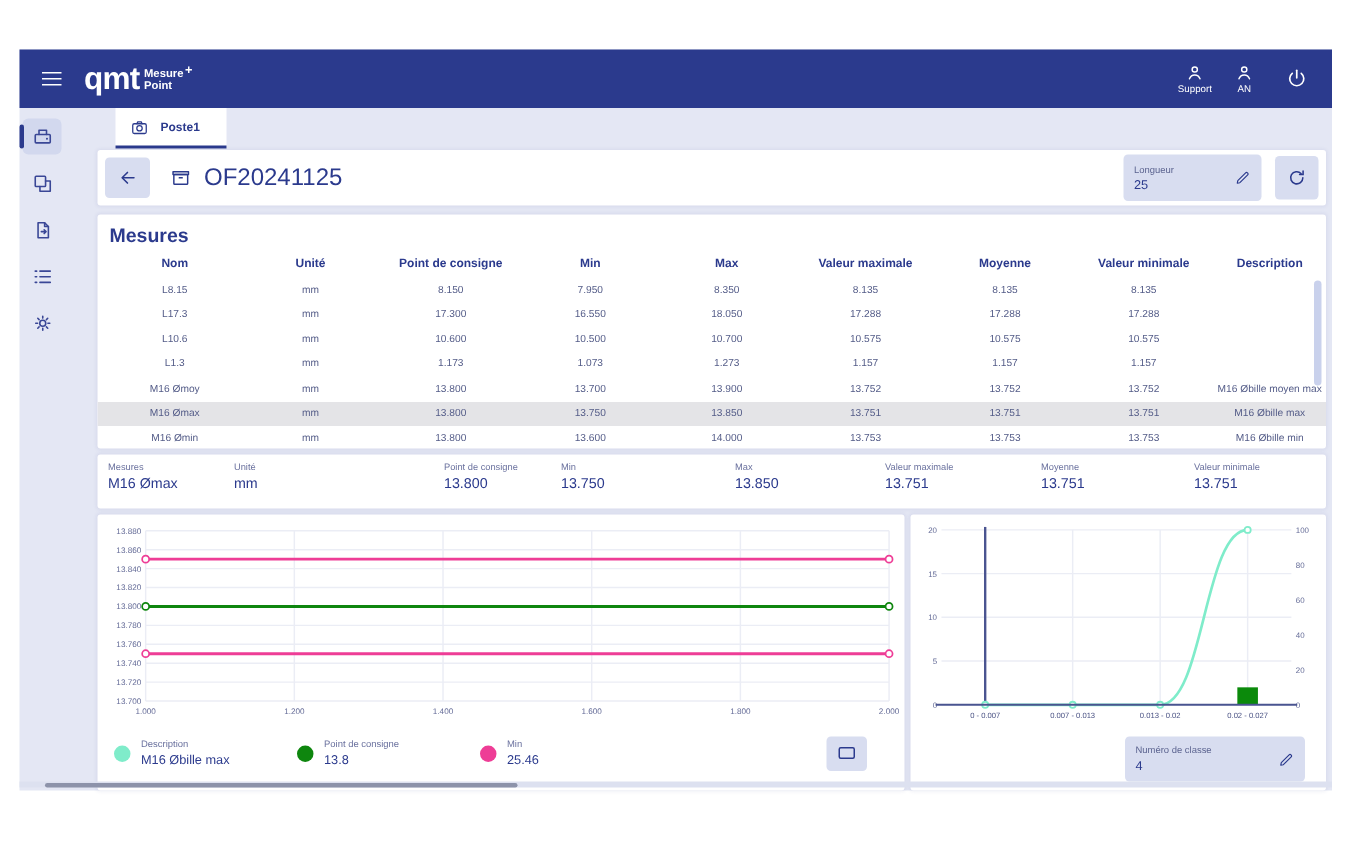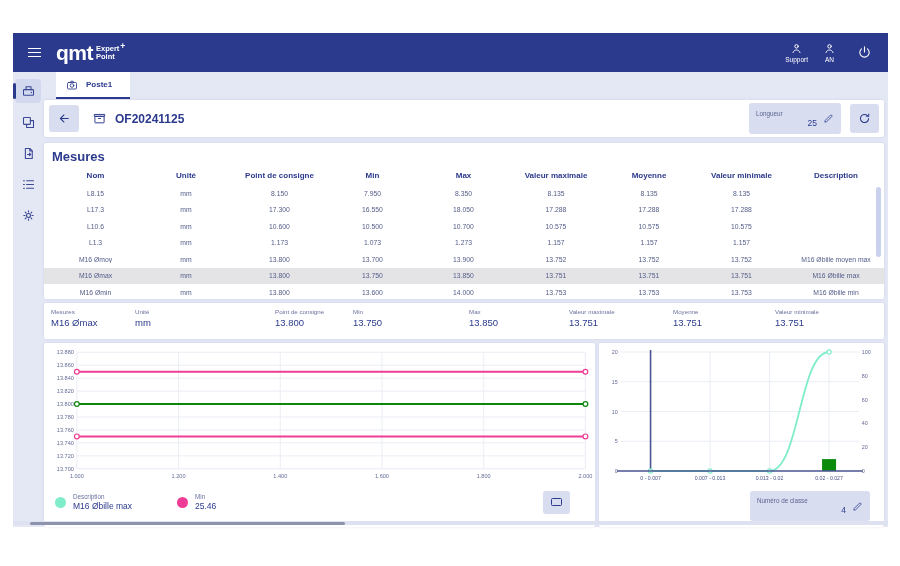--- a/index.html
+++ b/index.html
@@ -25,38 +25,38 @@
   .power-btn svg{width:15px;height:15px;}
 
   
   .body-row{flex:1;display:flex;min-height:0;}
   .sidebar{width:30px;flex:none;display:flex;flex-direction:column;align-items:center;padding-top:7px;gap:7px;}
   .side-btn{position:relative;width:26px;height:24px;border:none;background:transparent;color:#3a4796;display:flex;align-items:center;justify-content:center;border-radius:4px;cursor:pointer;}
   .side-btn svg{width:15px;height:15px;}
   .side-btn.active{background:#d2d8ee;}
   .side-btn.active::before{content:"";position:absolute;left:-2px;top:4px;width:2.5px;height:16px;background:#2b3a8d;border-radius:2px;}
 
-  .main{flex:1;display:flex;flex-direction:column;padding:0 4px 0 1px;min-width:0;}
+  .main{flex:1;display:flex;flex-direction:column;padding:0 4px 0 1px;min-width:0;margin-left:21px;}
   .tabrow{height:27px;flex:none;display:flex;align-items:stretch;padding-left:12px;}
   .tab{display:flex;align-items:center;gap:8px;background:#fff;padding:0 18px 0 10px;border-bottom:2.5px solid #2b3a8d;color:#2b3a8d;font-size:8px;font-weight:700;cursor:pointer;}
   .tab svg{width:12px;height:12px;}
 
   .card{background:#fff;border-radius:2px;box-shadow:0 0 3px rgba(40,53,131,.10);}
 
   .toolbar{height:37px;margin-top:1px;display:flex;align-items:center;padding:0 5px;gap:9px;flex:none;}
   .icon-btn{width:30px;height:27px;border:none;border-radius:3px;background:#d8ddf0;color:#2b3a8d;display:flex;align-items:center;justify-content:center;cursor:pointer;flex:none;}
   .icon-btn svg{width:13px;height:13px;}
   .order-icon{width:13px;height:13px;color:#2b3a8d;margin-left:5px;flex:none;}
-  .order-no{font-size:12px;color:#2b3a8d;font-weight:700;}
+  .order-no{font-size:16px;color:#2b3a8d;font-weight:400;}
   .spacer{flex:1;}
   .field{background:#d8ddf0;border-radius:3px;display:flex;align-items:center;padding:3px 7px;gap:6px;cursor:pointer;}
   .length-field{width:92px;height:31px;flex:none;}
   .field-texts{display:flex;flex-direction:column;flex:1;gap:1px;min-width:0;}
   .field-label{font-size:6.3px;color:#5c6490;white-space:nowrap;}
-  .field-value{font-size:8.5px;color:#2b3a8d;text-align:right;}
+  .field-value{font-size:8.5px;color:#2b3a8d;}
   .field svg{width:11px;height:11px;color:#2b3a8d;flex:none;}
   .refresh-btn{width:29px;height:29px;}
 
   .table-card{margin-top:6px;height:156px;position:relative;padding-top:5px;flex:none;overflow:hidden;}
   .table-title{font-size:13px;color:#2b3a8d;font-weight:600;margin:1px 0 2px 8px;}
   .thead,.tr{display:grid;grid-template-columns:89px 92px 95px 91px 91px 94px 92px 93px 1fr;padding-left:7px;align-items:center;text-align:center;}
   .thead{height:19px;}
   .th{font-size:8px;color:#2b3a8d;font-weight:600;white-space:nowrap;}
   .tr{height:16.5px;cursor:pointer;}
   .tr.selected{background:#e4e4e7;}
@@ -95,21 +95,21 @@
 <div class="page">
   <div class="app">
 
     <header class="topbar">
       <button class="burger">
         <span class="burger-lines"></span>
       </button>
       <div class="logo">
         <span class="logo-main">qmt</span>
         <span class="logo-sub">
-          <span class="logo-sub-line"><span>Expert</span><span class="logo-plus">+</span></span>
+          <span class="logo-sub-line"><span>Mesure</span><span class="logo-plus">+</span></span>
           <span class="logo-sub-line">Point</span>
         </span>
       </div>
       <div class="top-actions">
         <button class="top-user">
           <svg viewBox="0 0 24 24" fill="none" stroke="currentColor" stroke-width="1.8" stroke-linecap="round">
               <circle cx="12" cy="8" r="3.2"></circle>
               <path d="M5.5 19.5c1.2-3.2 3.6-4.8 6.5-4.8s5.3 1.6 6.5 4.8"></path>
             </svg>
           <span>Support</span>
@@ -387,20 +387,27 @@
             <div class="legend-row">
               <div class="legend-items">
                   <div class="legend-item">
                     <span class="legend-dot" style="background: rgb(127, 236, 202);"></span>
                     <span class="legend-texts">
                       <span class="legend-label">Description</span>
                       <span class="legend-value">M16 Øbille max</span>
                     </span>
                   </div>
                   <div class="legend-item">
+                    <span class="legend-dot" style="background: rgb(14, 134, 14);"></span>
+                    <span class="legend-texts">
+                      <span class="legend-label">Point de consigne</span>
+                      <span class="legend-value">13.8</span>
+                    </span>
+                  </div>
+                  <div class="legend-item">
                     <span class="legend-dot" style="background: rgb(238, 61, 150);"></span>
                     <span class="legend-texts">
                       <span class="legend-label">Min</span>
                       <span class="legend-value">25.46</span>
                     </span>
                   </div>
                 </div>
               <button class="expand-btn">
                 <span class="expand-glyph"></span>
               </button>

